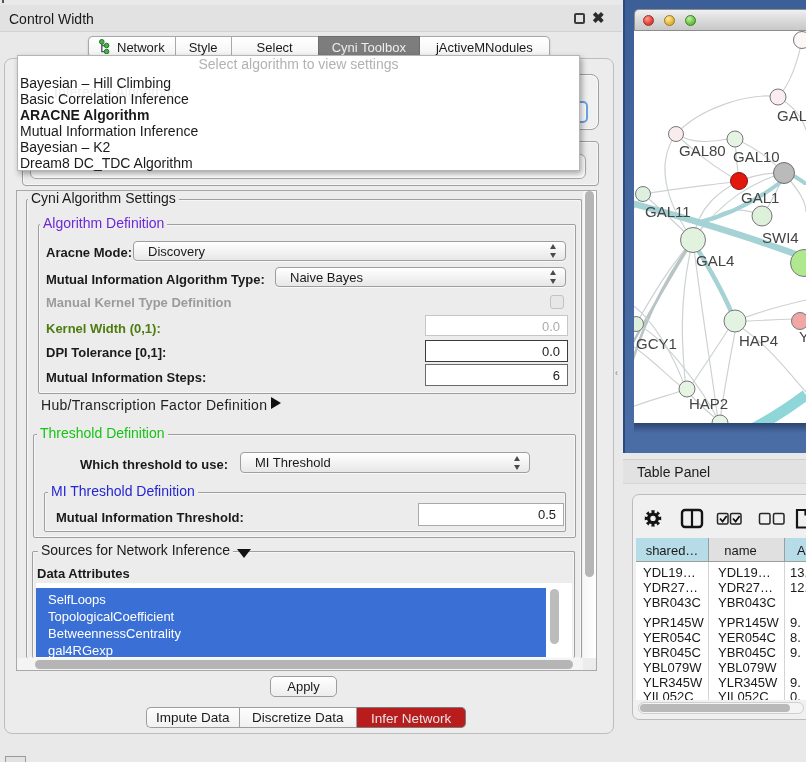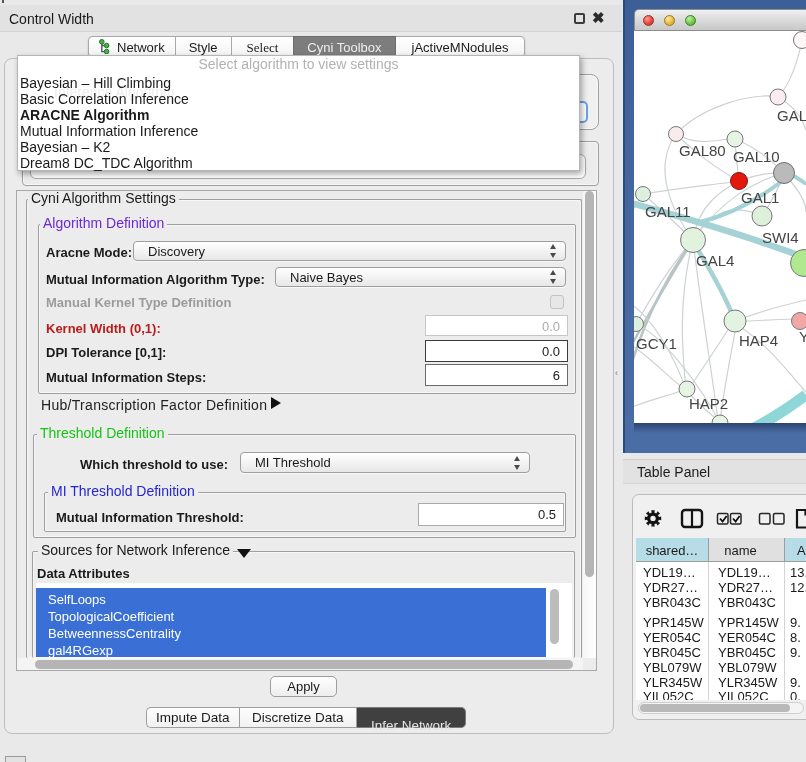--- a/index.html
+++ b/index.html
@@ -251,21 +251,21 @@
 
 <div class="lbl b" style="left:46px;top:272px;">Mutual Information Algorithm Type:</div>
 <div class="combo" style="left:275px;top:267px;width:291px;height:20px;box-sizing:border-box;">
   <span class="ctext">Naive Bayes</span>
       <span class="stepper"></span>
     </div>
 
 <div class="lbl b" style="left:46px;top:295px;color:#9b9b9b;">Manual Kernel Type Definition</div>
 <div class="abs" style="left:550px;top:295px;width:14px;height:14px;background:#e7e7e7;border:1px solid #c2c2c2;border-radius:3px;box-sizing:border-box;"></div>
 
-<div class="lbl b" style="left:46px;top:321px;color:#b91c1c;">Kernel Width (0,1):</div>
+<div class="lbl b" style="left:46px;top:321px;color:#4d7c0f;">Kernel Width (0,1):</div>
 <div class="tfield" style="left:425px;top:315px;width:143px;height:21px;border-color:#c6c6c6;box-sizing:border-box;">
   <span style="color:#ababab;">0.0</span>
     </div>
 
 <div class="lbl b" style="left:46px;top:345px;">DPI Tolerance [0,1]:</div>
 <div class="tfield" style="left:425px;top:340px;width:143px;height:22px;border-color:#3c3c3c;box-sizing:border-box;">
   <span>0.0</span>
     </div>
 
 <div class="lbl b" style="left:46px;top:370px;">Mutual Information Steps:</div>
@@ -308,38 +308,38 @@
 </div>
 
 <div class="abs" style="left:270px;top:676px;width:67px;height:21px;border:1px solid #9d9d9d;border-radius:5px;
      background:linear-gradient(180deg,#ffffff,#ededed);box-sizing:border-box;text-align:center;line-height:19px;">Apply</div>
 
 <div class="abs" style="left:146px;top:707px;height:21px;display:flex;font-size:13.5px;">
   <div style="background:linear-gradient(180deg,#fdfdfd,#f1f1f1);border:1px solid #9d9d9d;border-right:none;
        border-radius:5px 0 0 5px;padding:0 9px;line-height:20px;">Impute Data</div>
   <div style="background:linear-gradient(180deg,#fdfdfd,#f1f1f1);border:1px solid #9d9d9d;
        padding:0 12.5px;line-height:20px;">Discretize Data</div>
-  <div style="background:#404040;border:1px solid #7a7a7a;border-left:none;
-       border-radius:0 5px 5px 0;padding:8px 14px;line-height:20px;color:#e4e4e4;">Infer Network</div>
+  <div style="background:#b91c1c;border:1px solid #7a7a7a;border-left:none;
+       border-radius:0 5px 5px 0;padding:1px 14px;line-height:20px;color:#e4e4e4;">Infer Network</div>
 </div>
 
 <div class="abs" style="left:88px;top:36px;height:22px;display:flex;font-size:13px;
      filter:drop-shadow(0 1px 1px rgba(0,0,0,.15));">
   <div style="background:linear-gradient(180deg,#ffffff,#f3f3f3);border:1px solid #a8a8a8;border-right:none;
        border-radius:5px 0 0 5px;padding:0 10px 0 28px;line-height:21px;position:relative;">
     <svg width="12" height="15" style="position:absolute;left:10px;top:2px;" viewBox="0 0 12 15">
       <path d="M2.8 4.5 V12.6 H6 M2.8 6.5 H6" stroke="#565664" stroke-width="1.4" fill="none"></path>
       <circle cx="2.8" cy="2.8" r="2.3" fill="#4caf50" stroke="#1e7a1e" stroke-width="1"></circle>
       <circle cx="7.6" cy="6.5" r="2.3" fill="#4caf50" stroke="#1e7a1e" stroke-width="1"></circle>
       <circle cx="7.6" cy="12.6" r="2.3" fill="#4caf50" stroke="#1e7a1e" stroke-width="1"></circle>
     </svg>Network</div>
   <div style="background:linear-gradient(180deg,#ffffff,#f3f3f3);border:1px solid #a8a8a8;border-right:none;
        padding:0 13px;line-height:21px;">Style</div>
   <div style="background:linear-gradient(180deg,#ffffff,#f3f3f3);border:1px solid #a8a8a8;border-right:none;
-       padding:0 15px;line-height:21px;font-family:Liberation Serif, serif;">Select</div>
+       padding:0 25px;line-height:21px;">Select</div>
   <div style="background:#7d7d7d;border:1px solid #6e6e6e;padding:0 13px;line-height:21px;color:#ededed;">Cyni Toolbox</div>
   <div style="background:linear-gradient(180deg,#ffffff,#f3f3f3);border:1px solid #a8a8a8;border-left:none;
        border-radius:0 5px 5px 0;padding:0 16px;line-height:21px;">jActiveMNodules</div>
 </div>
 
 <div class="abs" style="left:17px;top:55px;width:563px;height:116px;background:#fff;
      border:1px solid #b5b5b5;box-shadow:2px 3px 6px rgba(0,0,0,.35);box-sizing:border-box;">
   <div style="position:absolute;left:36px;top:28px;color:#ededed;font-size:14px;">Inference Algorithm</div>
   <div style="text-align:center;color:#b2b2b2;height:17px;line-height:17px;font-size:14px;">Select algorithm to view settings</div>
   <div style="padding-left:2px;line-height:16.1px;font-size:14px;position:relative;padding-top:2px;">Bayesian – Hill Climbing<br>Basic Correlation Inference<br>

